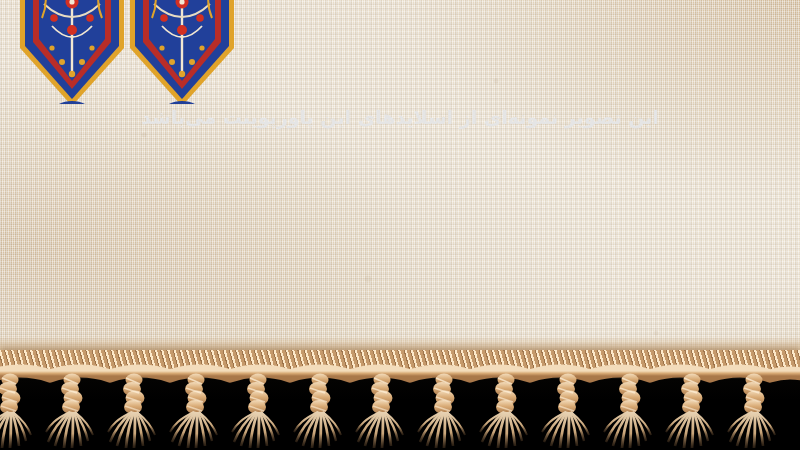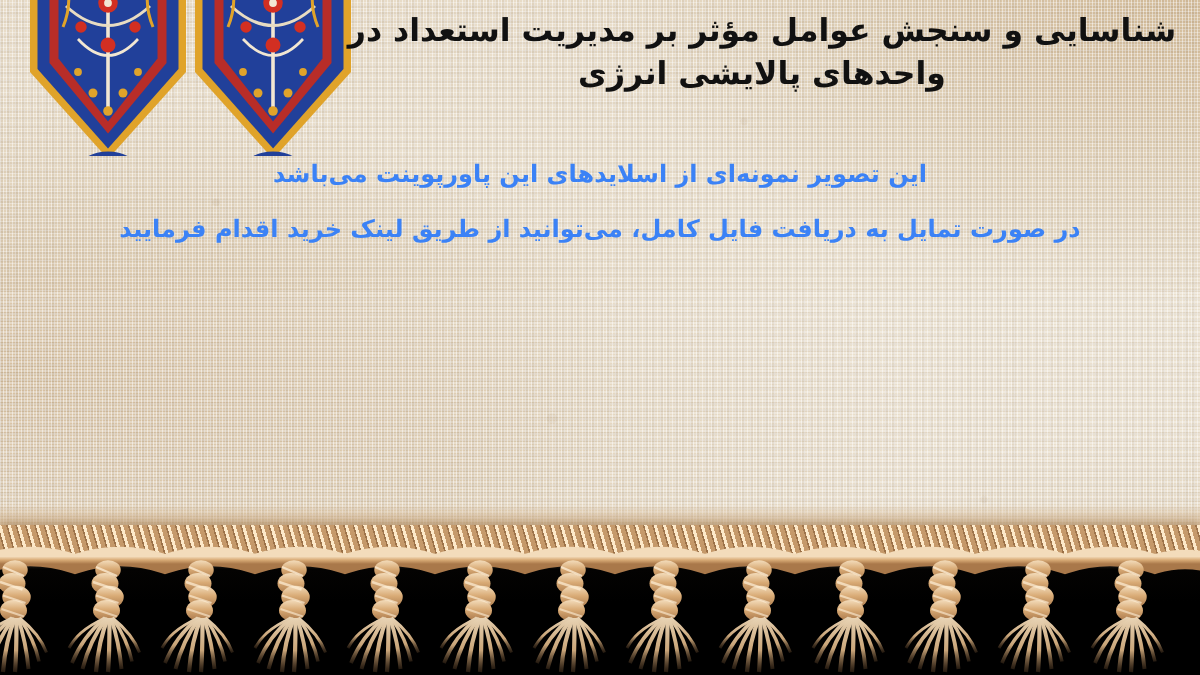--- a/index.html
+++ b/index.html
@@ -61,22 +61,22 @@
     position:absolute; top:6px; right:14px; left:230px;
     text-align:center;
     font-size:21px; font-weight:bold; line-height:1.38;
     color:#111; letter-spacing:0;
   }
   .title .ln{ display:block; }
 
   .body-text{
     position:absolute; top:108px; right:20px; left:20px;
     text-align:center;
-    color:#3b82f6;
-    font-size:16px; line-height:1.0;
+    color:#e5e5e5;
+    font-size:19px; line-height:1.0;
   }
   .body-text .ln{ display:block; margin-bottom:21px; font-weight:600; }
 
   
   .black-band{
     position:absolute; left:0; right:0; bottom:0; height:82px;
     background:
       linear-gradient(180deg, rgba(0,0,0,.55) 0%, #040302 14%, #000 40%, #000 100%);
   }
   .cord{
@@ -175,28 +175,23 @@
           <use href="#medallion"></use>
           <g transform="translate(0,104)">
               <use href="#pendant"></use>
             </g>
         </g>
       </svg>
     </div>
 
   </div>
 
-  <div class="title">
-    <span class="ln">شناسایی و سنجش عوامل مؤثر بر مدیریت استعداد در</span>
-    <span class="ln">واحدهای پالایشی انرژی</span>
-  </div>
 
   <div class="body-text">
     <span class="ln">این تصویر نمونه‌ای از اسلایدهای این پاورپوینت می‌باشد</span>
-    <span class="ln">در صورت تمایل به دریافت فایل کامل، می‌توانید از طریق لینک خرید اقدام فرمایید</span>
   </div>
 
   <div class="black-band"></div>
   <div class="cord-fade"></div>
   <div class="cord"></div>
 
   <div class="fringe">
     <svg viewBox="0 0 800 90" width="800" height="90" preserveAspectRatio="none">
       <defs>
         <linearGradient id="knotG" x1="0" y1="0" x2="0" y2="1">

